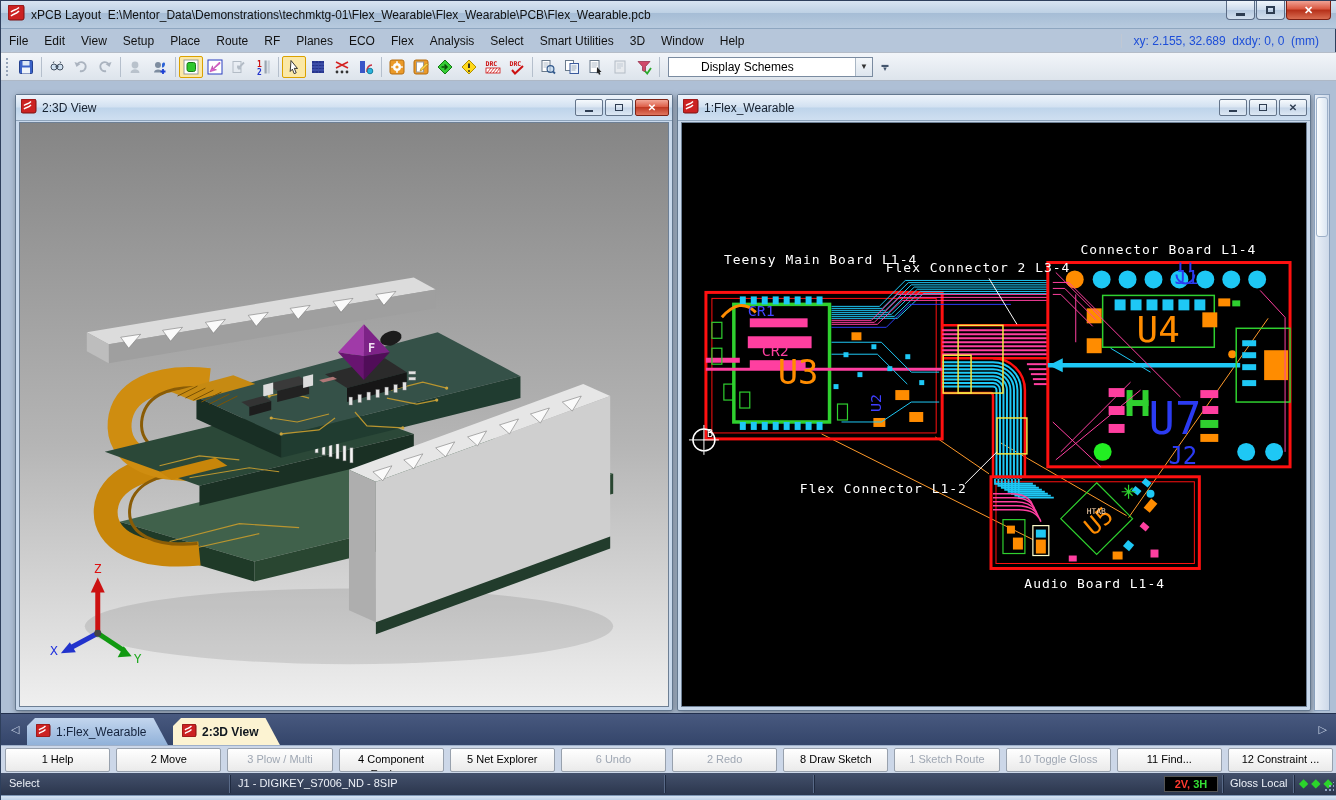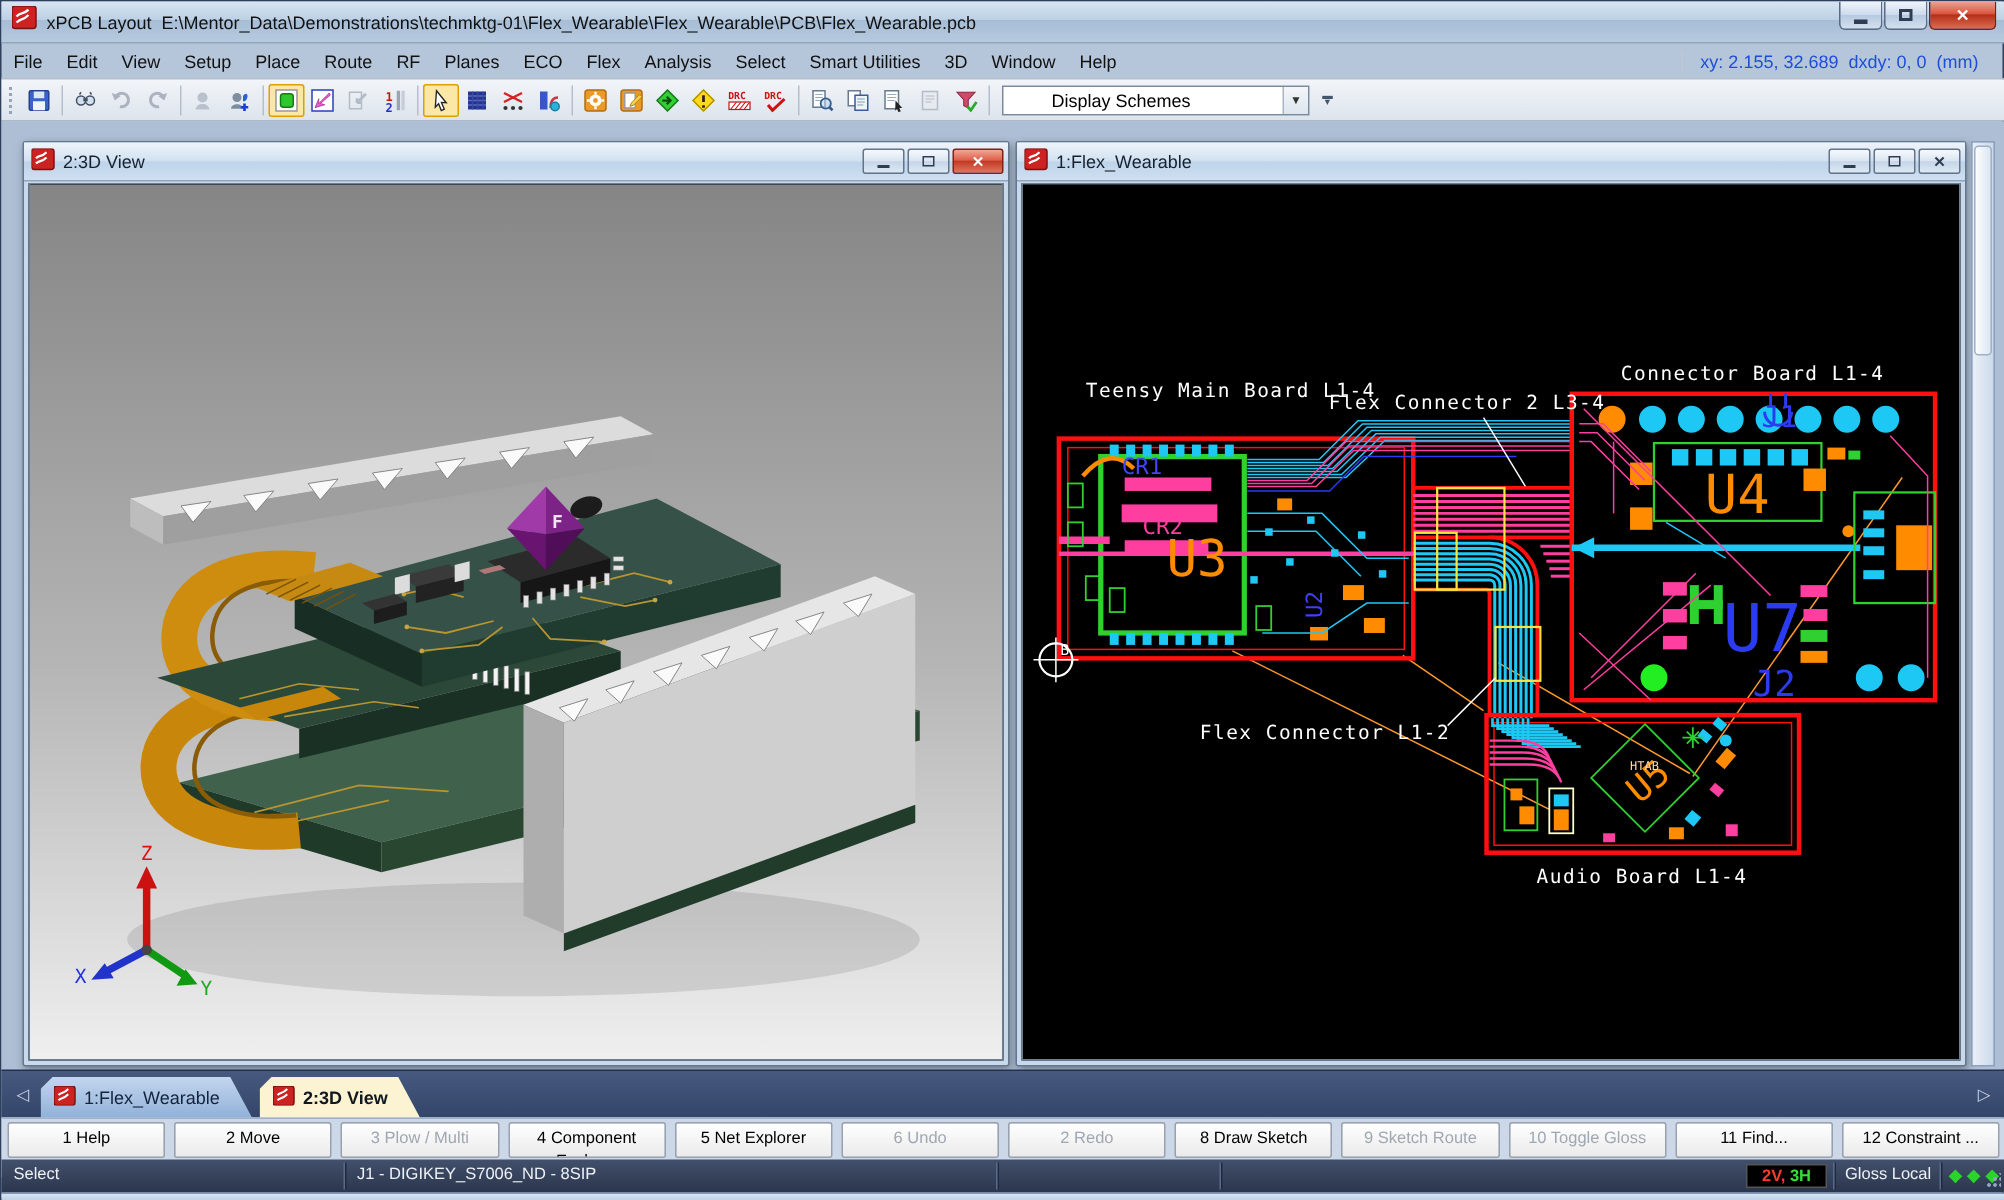--- a/index.html
+++ b/index.html
@@ -819,21 +819,21 @@
 
   <div id="fnbar">
     <div class="fnb">1 Help</div>
     <div class="fnb">2 Move</div>
     <div class="fnb dis">3 Plow / Multi</div>
     <div class="fnb">4 Component Explorer</div>
     <div class="fnb">5 Net Explorer</div>
     <div class="fnb dis">6 Undo</div>
     <div class="fnb dis">2 Redo</div>
     <div class="fnb">8 Draw Sketch</div>
-    <div class="fnb dis">9 Sketch Route</div>
+    <div class="fnb dis">1 Sketch Route</div>
     <div class="fnb dis">10 Toggle Gloss</div>
     <div class="fnb">11 Find...</div>
     <div class="fnb">12 Constraint ...</div>
   </div>
 
   <div id="statusbar">
     <span class="seg" style="left:8px">Select</span>
     <span class="ssep" style="left:228px"></span>
     <span class="seg" style="left:237px">J1 - DIGIKEY_S7006_ND - 8SIP</span>
     <span class="ssep" style="left:663px"></span>

